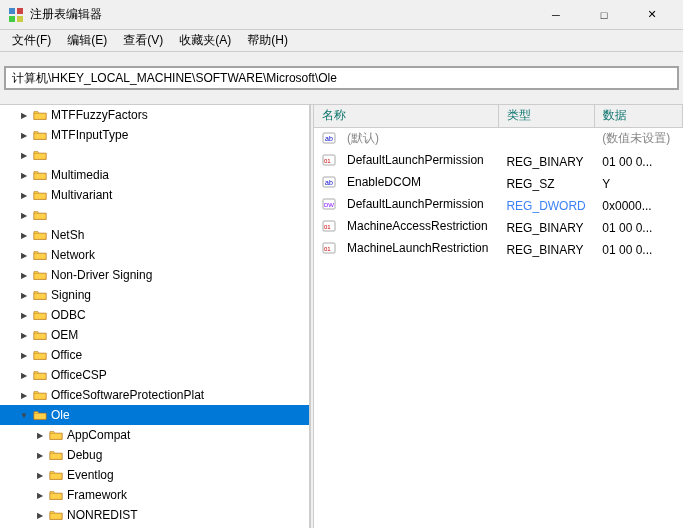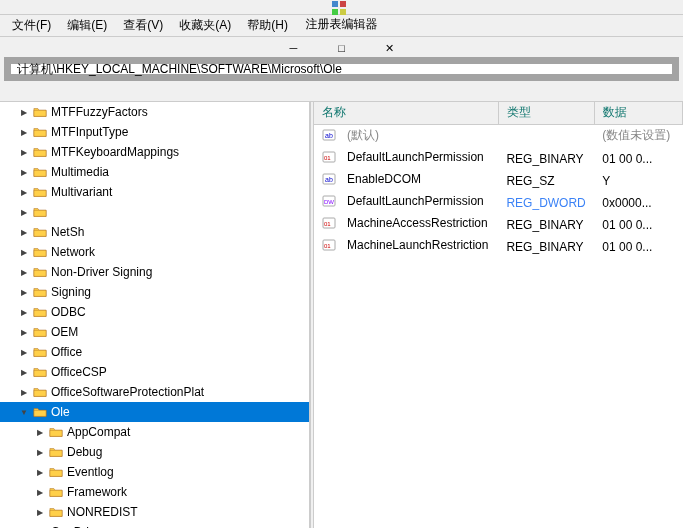--- a/index.html
+++ b/index.html
@@ -9,26 +9,25 @@
       font-family: 'Microsoft YaHei', SimSun, sans-serif;
       font-size: 12px;
       background: #f0f0f0;
       overflow: hidden;
     }
 
     
     .title-bar {
       display: flex;
       align-items: center;
-      height: 15px;
+      height: 30px;
       background: #f0f0f0;
       padding: 0 8px;
       border-bottom: 1px solid #ccc;
       user-select: none;
-      flex-direction: column;
     }
     .title-bar-icon {
       width: 16px;
       height: 16px;
       margin-right: 6px;
     }
     .title-bar-text {
       flex: 1;
       font-size: 12px;
       color: #000;
@@ -62,25 +61,25 @@
       padding: 2px 8px;
       cursor: pointer;
       font-size: 12px;
       color: #000;
     }
 
     
     .address-bar {
       height: 24px;
       background: #fff;
-      border: 7px solid #a3a3a3;
+      border: 2px solid #a3a3a3;
       display: flex;
       align-items: center;
       padding: 0 6px;
-      margin: 20px 4px;
+      margin: 14px 4px;
       font-size: 12px;
       color: #000;
     }
 
     
     .main-content {
       display: flex;
       height: calc(528px - 30px - 22px - 28px - 18px);
       border-top: 1px solid #ccc;
     }
@@ -294,21 +293,20 @@
         </div>
         <div class="tree-item">
           <div style="width: 16px; flex-shrink: 0;"></div>
           <div class="expand-arrow" style="font-size: 8px;">▶</div>
           <div class="folder-icon">
             <svg viewBox="0 0 16 16" xmlns="http://www.w3.org/2000/svg">
     <path d="M1 4 L1 13 L15 13 L15 6 L7 6 L5.5 4 Z" fill="#ffd04a" stroke="#a0601a" stroke-width="0.5"></path>
     <path d="M1 6 L15 6 L15 13 L1 13 Z" fill="#ffd04a" stroke="#a0601a" stroke-width="0.5"></path>
   </svg>
           </div>
-          <span>MTFKeyboardMappings</span>
         </div>
         <div class="tree-item">
           <div style="width: 16px; flex-shrink: 0;"></div>
           <div class="expand-arrow" style="font-size: 8px;">▶</div>
           <div class="folder-icon">
             <svg viewBox="0 0 16 16" xmlns="http://www.w3.org/2000/svg">
     <path d="M1 4 L1 13 L15 13 L15 6 L7 6 L5.5 4 Z" fill="#ffd04a" stroke="#a0601a" stroke-width="0.5"></path>
     <path d="M1 6 L15 6 L15 13 L1 13 Z" fill="#ffd04a" stroke="#a0601a" stroke-width="0.5"></path>
   </svg>
           </div>

